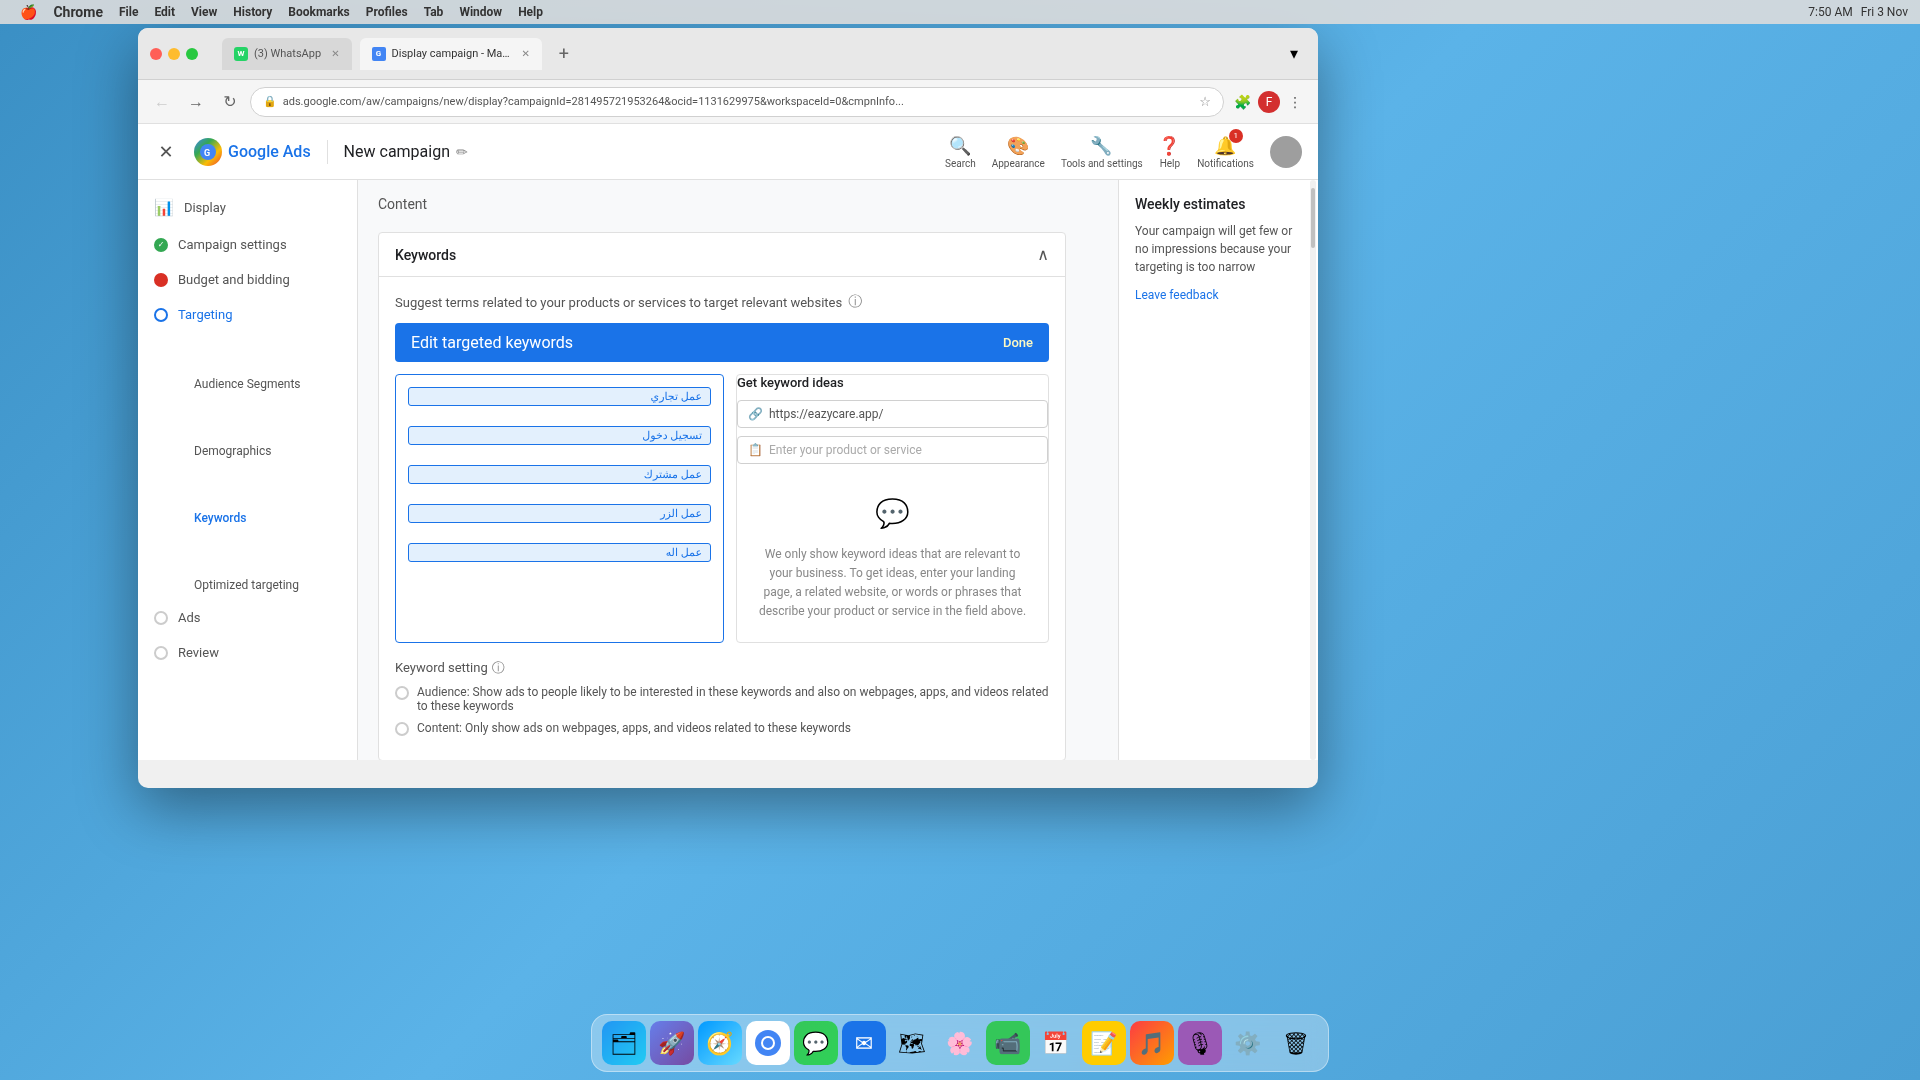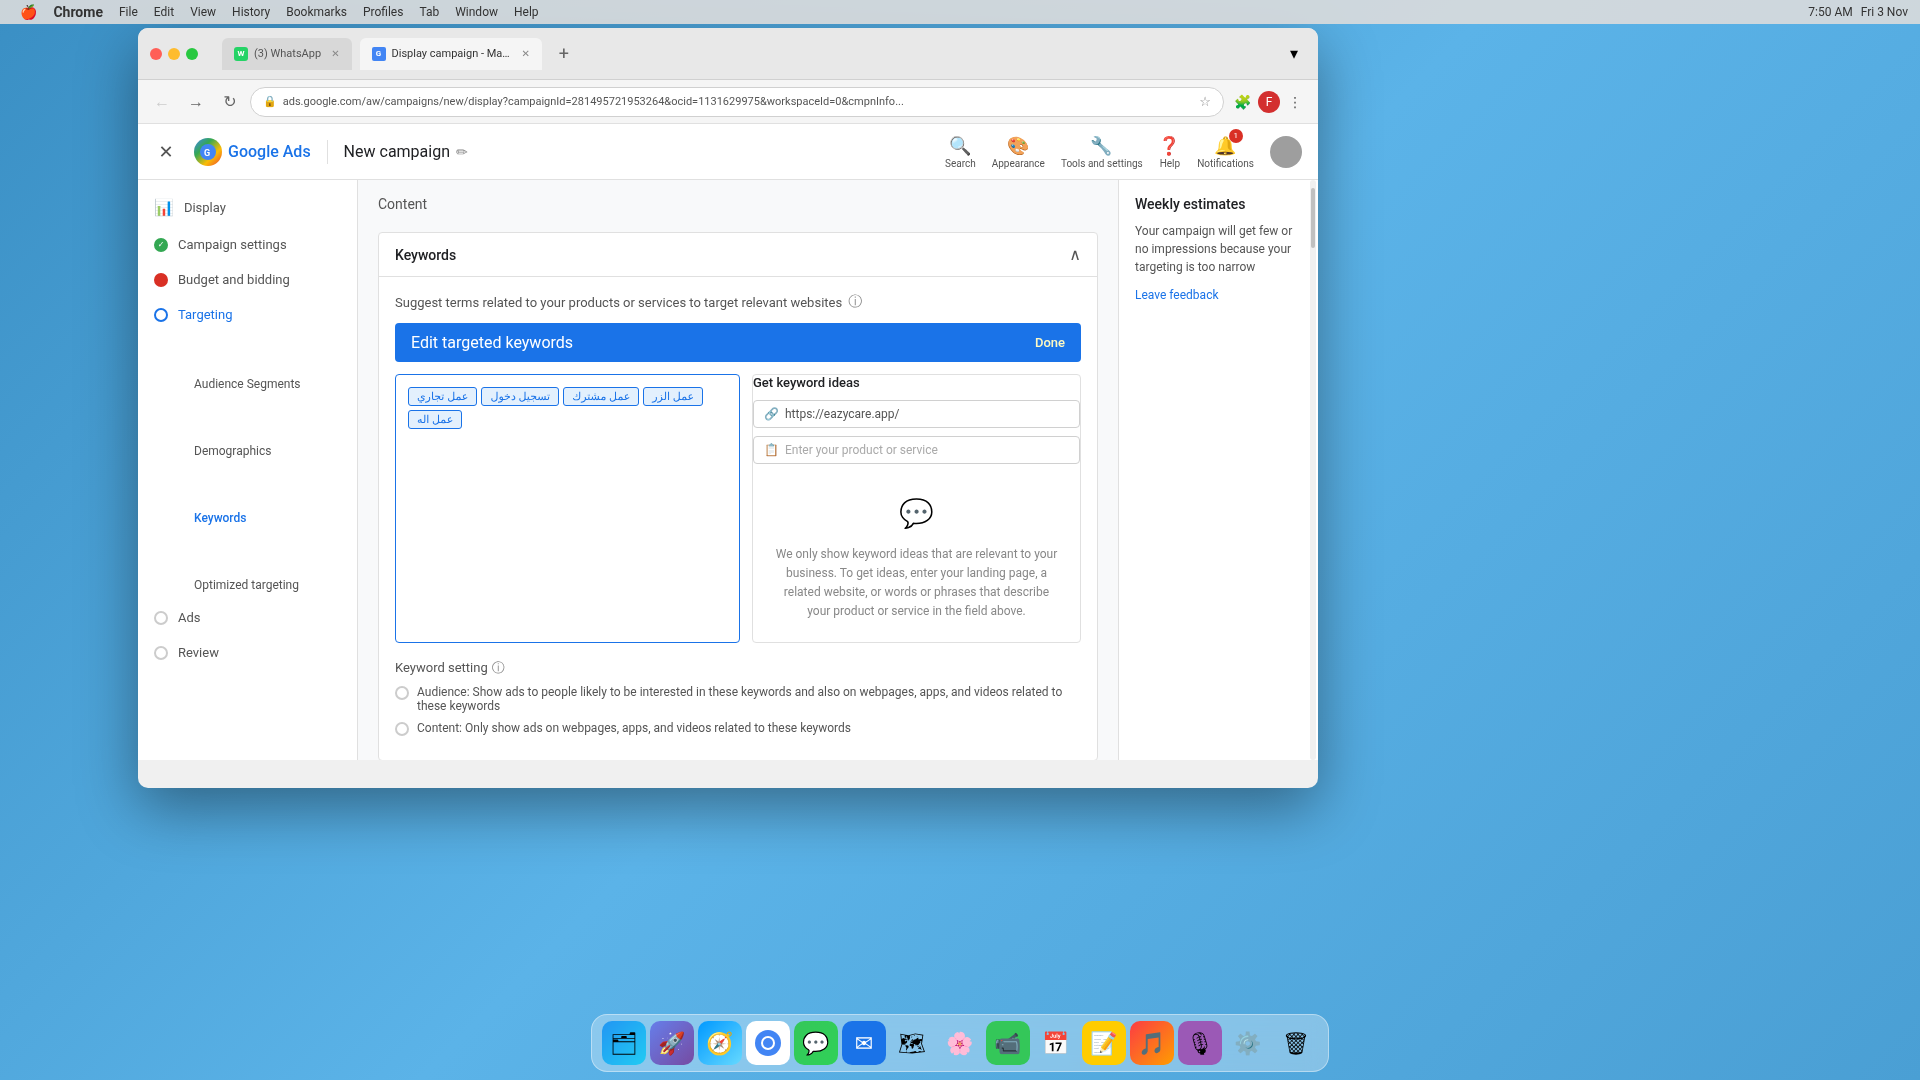--- a/index.html
+++ b/index.html
@@ -325,22 +325,23 @@
       border-radius: 4px;
       min-height: 240px;
       padding: 8px;
       position: relative;
       overflow: hidden;
     }
 
     .keyword-chips {
       display: flex;
       flex-wrap: wrap;
-      gap: 4px;
+      gap: 20px;
       padding: 4px;
+      flex-direction: column;
     }
     .kw-chip {
       background: #e3f0fd;
       border: 1px solid #1a73e8;
       border-radius: 3px;
       padding: 2px 8px;
       font-size: 11px;
       color: #1a73e8;
       direction: rtl;
     }
@@ -451,21 +452,21 @@
       height: 24px;
       background: rgba(220,220,220,0.9);
       display: flex;
       align-items: center;
       padding: 0 12px;
       font-size: 12px;
       color: #333;
       z-index: 100;
       gap: 0;
     }
-    .mac-menu-item { padding: 0 8px; cursor: pointer; font-size: 12px; }
+    .mac-menu-item { padding: 0 8px; cursor: pointer; font-size: 12px; font-weight: bold; }
     .mac-menu-item.bold { font-weight: bold; font-size: 14px; }
     .mac-menu-right {
       margin-left: auto;
       display: flex;
       align-items: center;
       gap: 8px;
       font-size: 12px;
     }
   </style>
 </head>
@@ -705,21 +706,21 @@
                 <div class="radio-circle"></div>
                 <span>Content: Only show ads on webpages, apps, and videos related to these keywords</span>
               </div>
             </div>
 
           </div>
         </div>
 
       </div>
 
-      <div class="right-panel" style="position:relative;">
+      <div class="right-panel" style="position:relative;margin-left:32px;">
         <div class="rp-title">Weekly estimates</div>
         <div class="rp-text">Your campaign will get few or no impressions because your targeting is too narrow</div>
         <div class="rp-link">Leave feedback</div>
 
         <div style="position:absolute;right:2px;top:0;bottom:0;width:6px;background:#f0f0f0;border-radius:3px;">
           <div style="width:4px;height:60px;background:#c0c0c0;border-radius:2px;position:absolute;left:1px;top:8px;"></div>
         </div>
       </div>
 
     </div>

